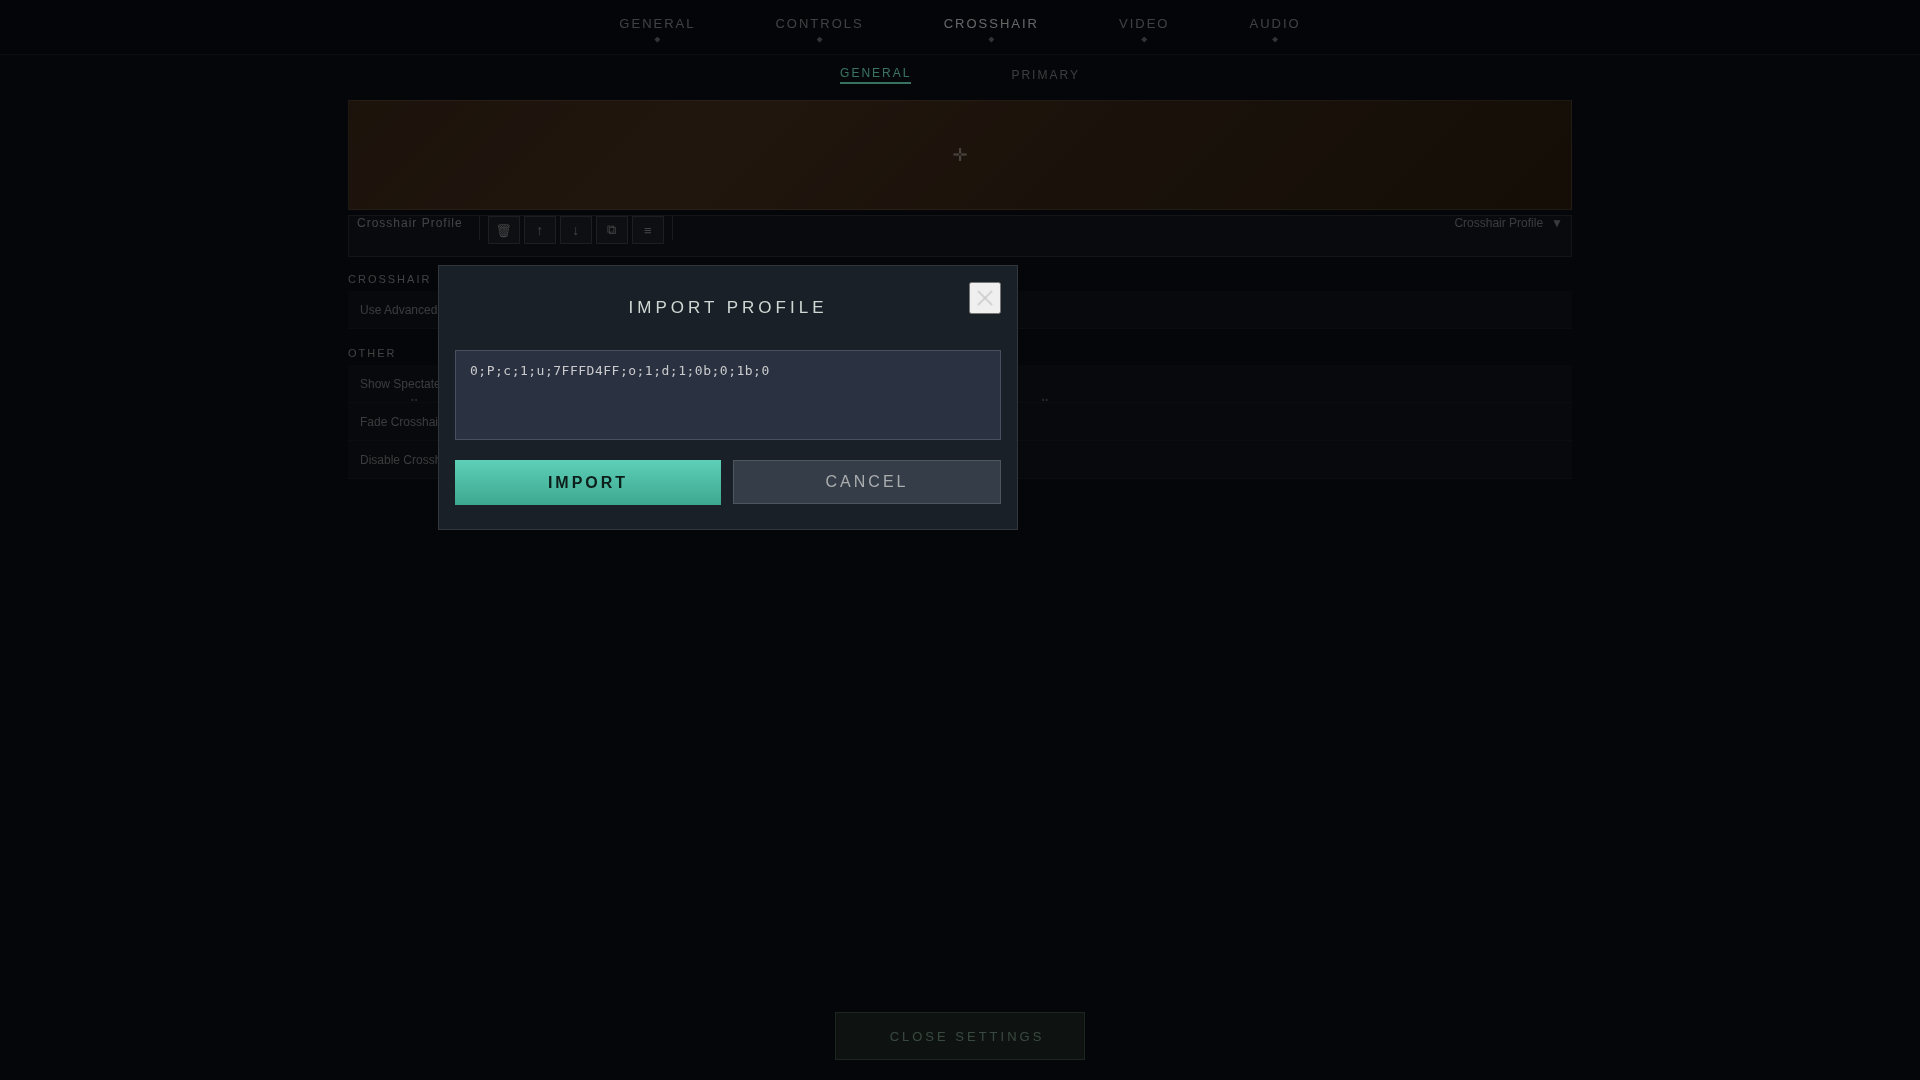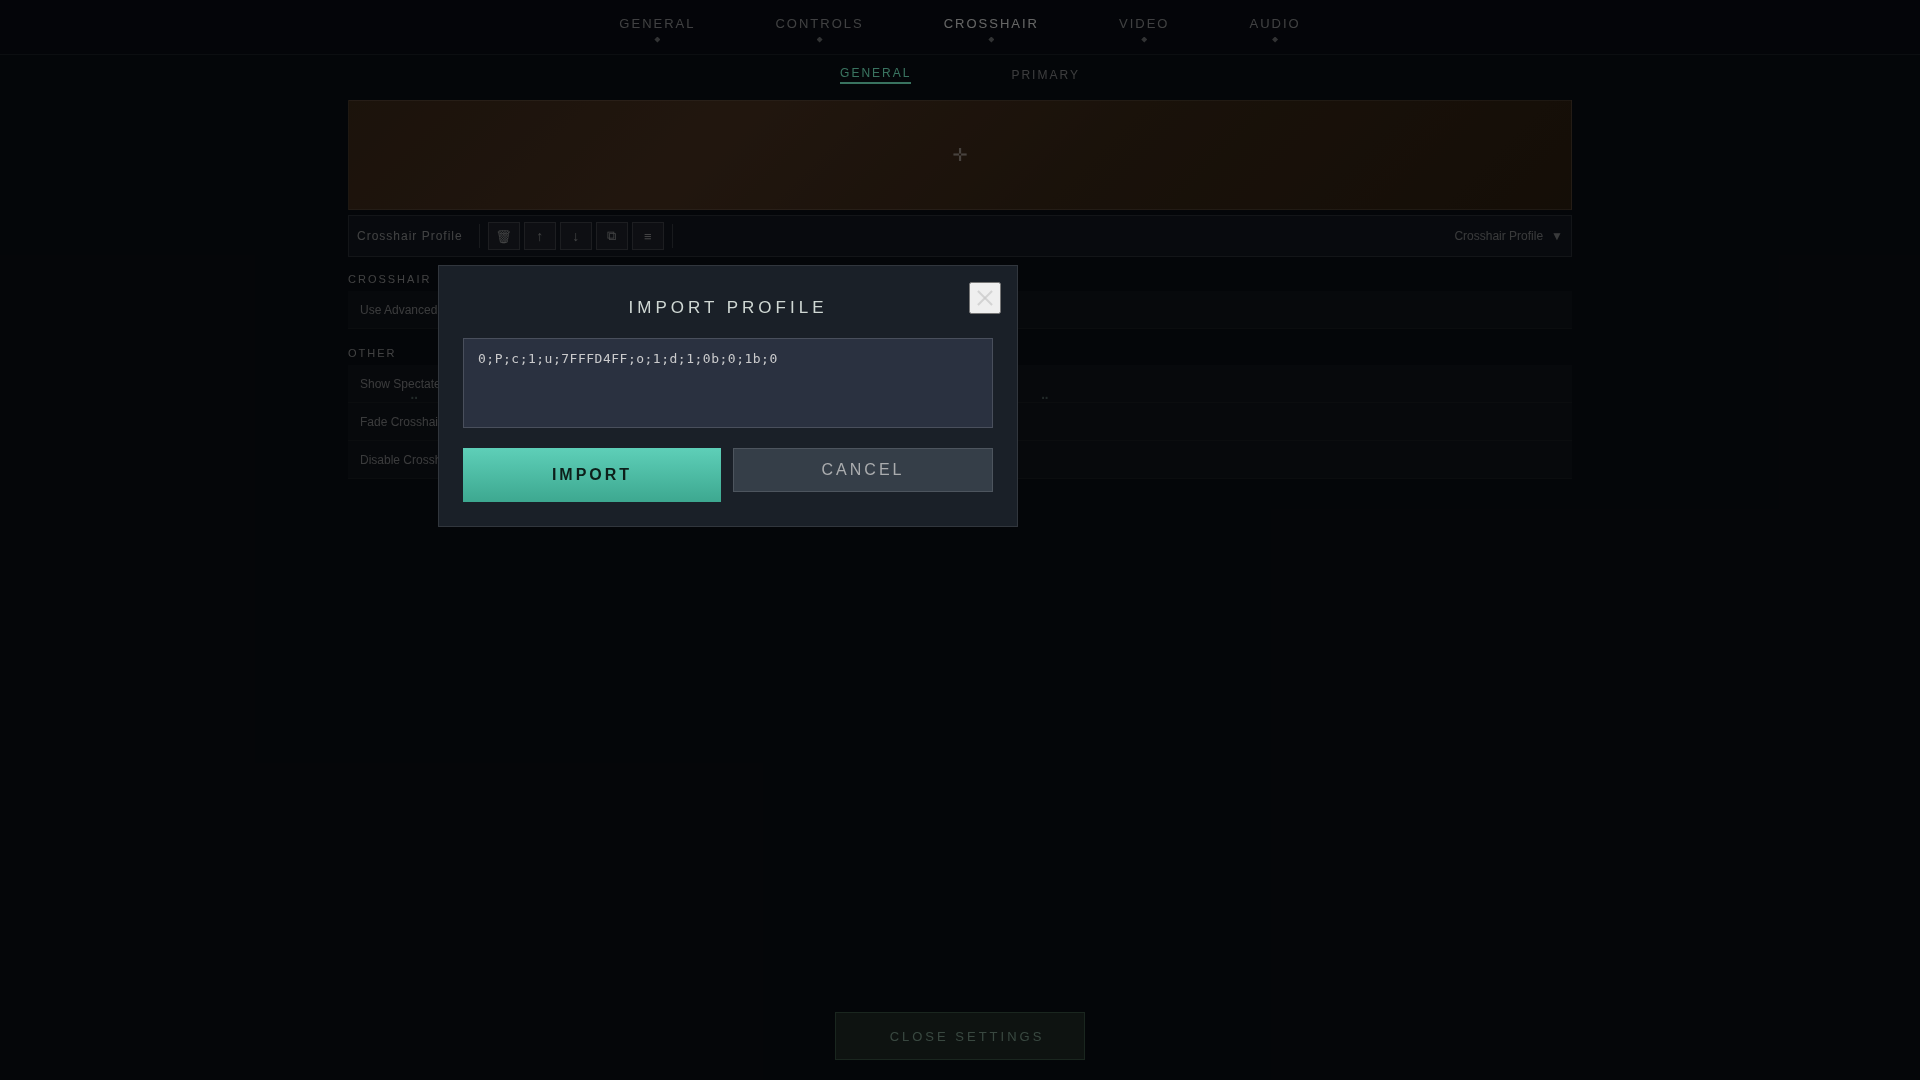--- a/index.html
+++ b/index.html
@@ -120,21 +120,21 @@
     
     .toolbar {
       position: absolute;
       top: 120px;
       left: 0;
       right: 0;
       height: 42px;
       background: rgba(20,25,32,0.95);
       border: 1px solid rgba(255,255,255,0.1);
       display: flex;
-      align-items: center;
+      align-items: flex-start;
       padding: 0 8px;
       gap: 4px;
     }
 
     .toolbar-label {
       color: rgba(200,200,200,0.7);
       font-size: 12px;
       letter-spacing: 1px;
       margin-right: 8px;
     }
@@ -284,21 +284,22 @@
       top: 50%;
       left: 50%;
       width: 20px;
       height: 2px;
       background: rgba(200,200,200,0.7);
     }
     .modal-close-x::before { transform: translate(-50%, -50%) rotate(45deg); }
     .modal-close-x::after  { transform: translate(-50%, -50%) rotate(-45deg); }
 
     .modal-body {
-      padding: 0 24px 24px;
+      padding: 0 16px 24px;
+      margin-top: 12px;
     }
 
     .import-textarea {
       width: 100%;
       height: 90px;
       background: #2a3140;
       border: 1px solid rgba(255,255,255,0.15);
       color: rgba(220,220,220,0.9);
       font-size: 13px;
       padding: 12px 14px;
@@ -309,21 +310,21 @@
     }
 
     .modal-actions {
       display: flex;
       gap: 12px;
       margin-top: 16px;
     }
 
     .btn-import {
       flex: 1;
-      height: 54px;
+      height: 45px;
       background: linear-gradient(180deg, #5ecfb8 0%, #3da890 100%);
       border: none;
       color: #0d1f1a;
       font-size: 16px;
       letter-spacing: 3px;
       text-transform: uppercase;
       cursor: pointer;
       font-weight: 600;
     }
 

